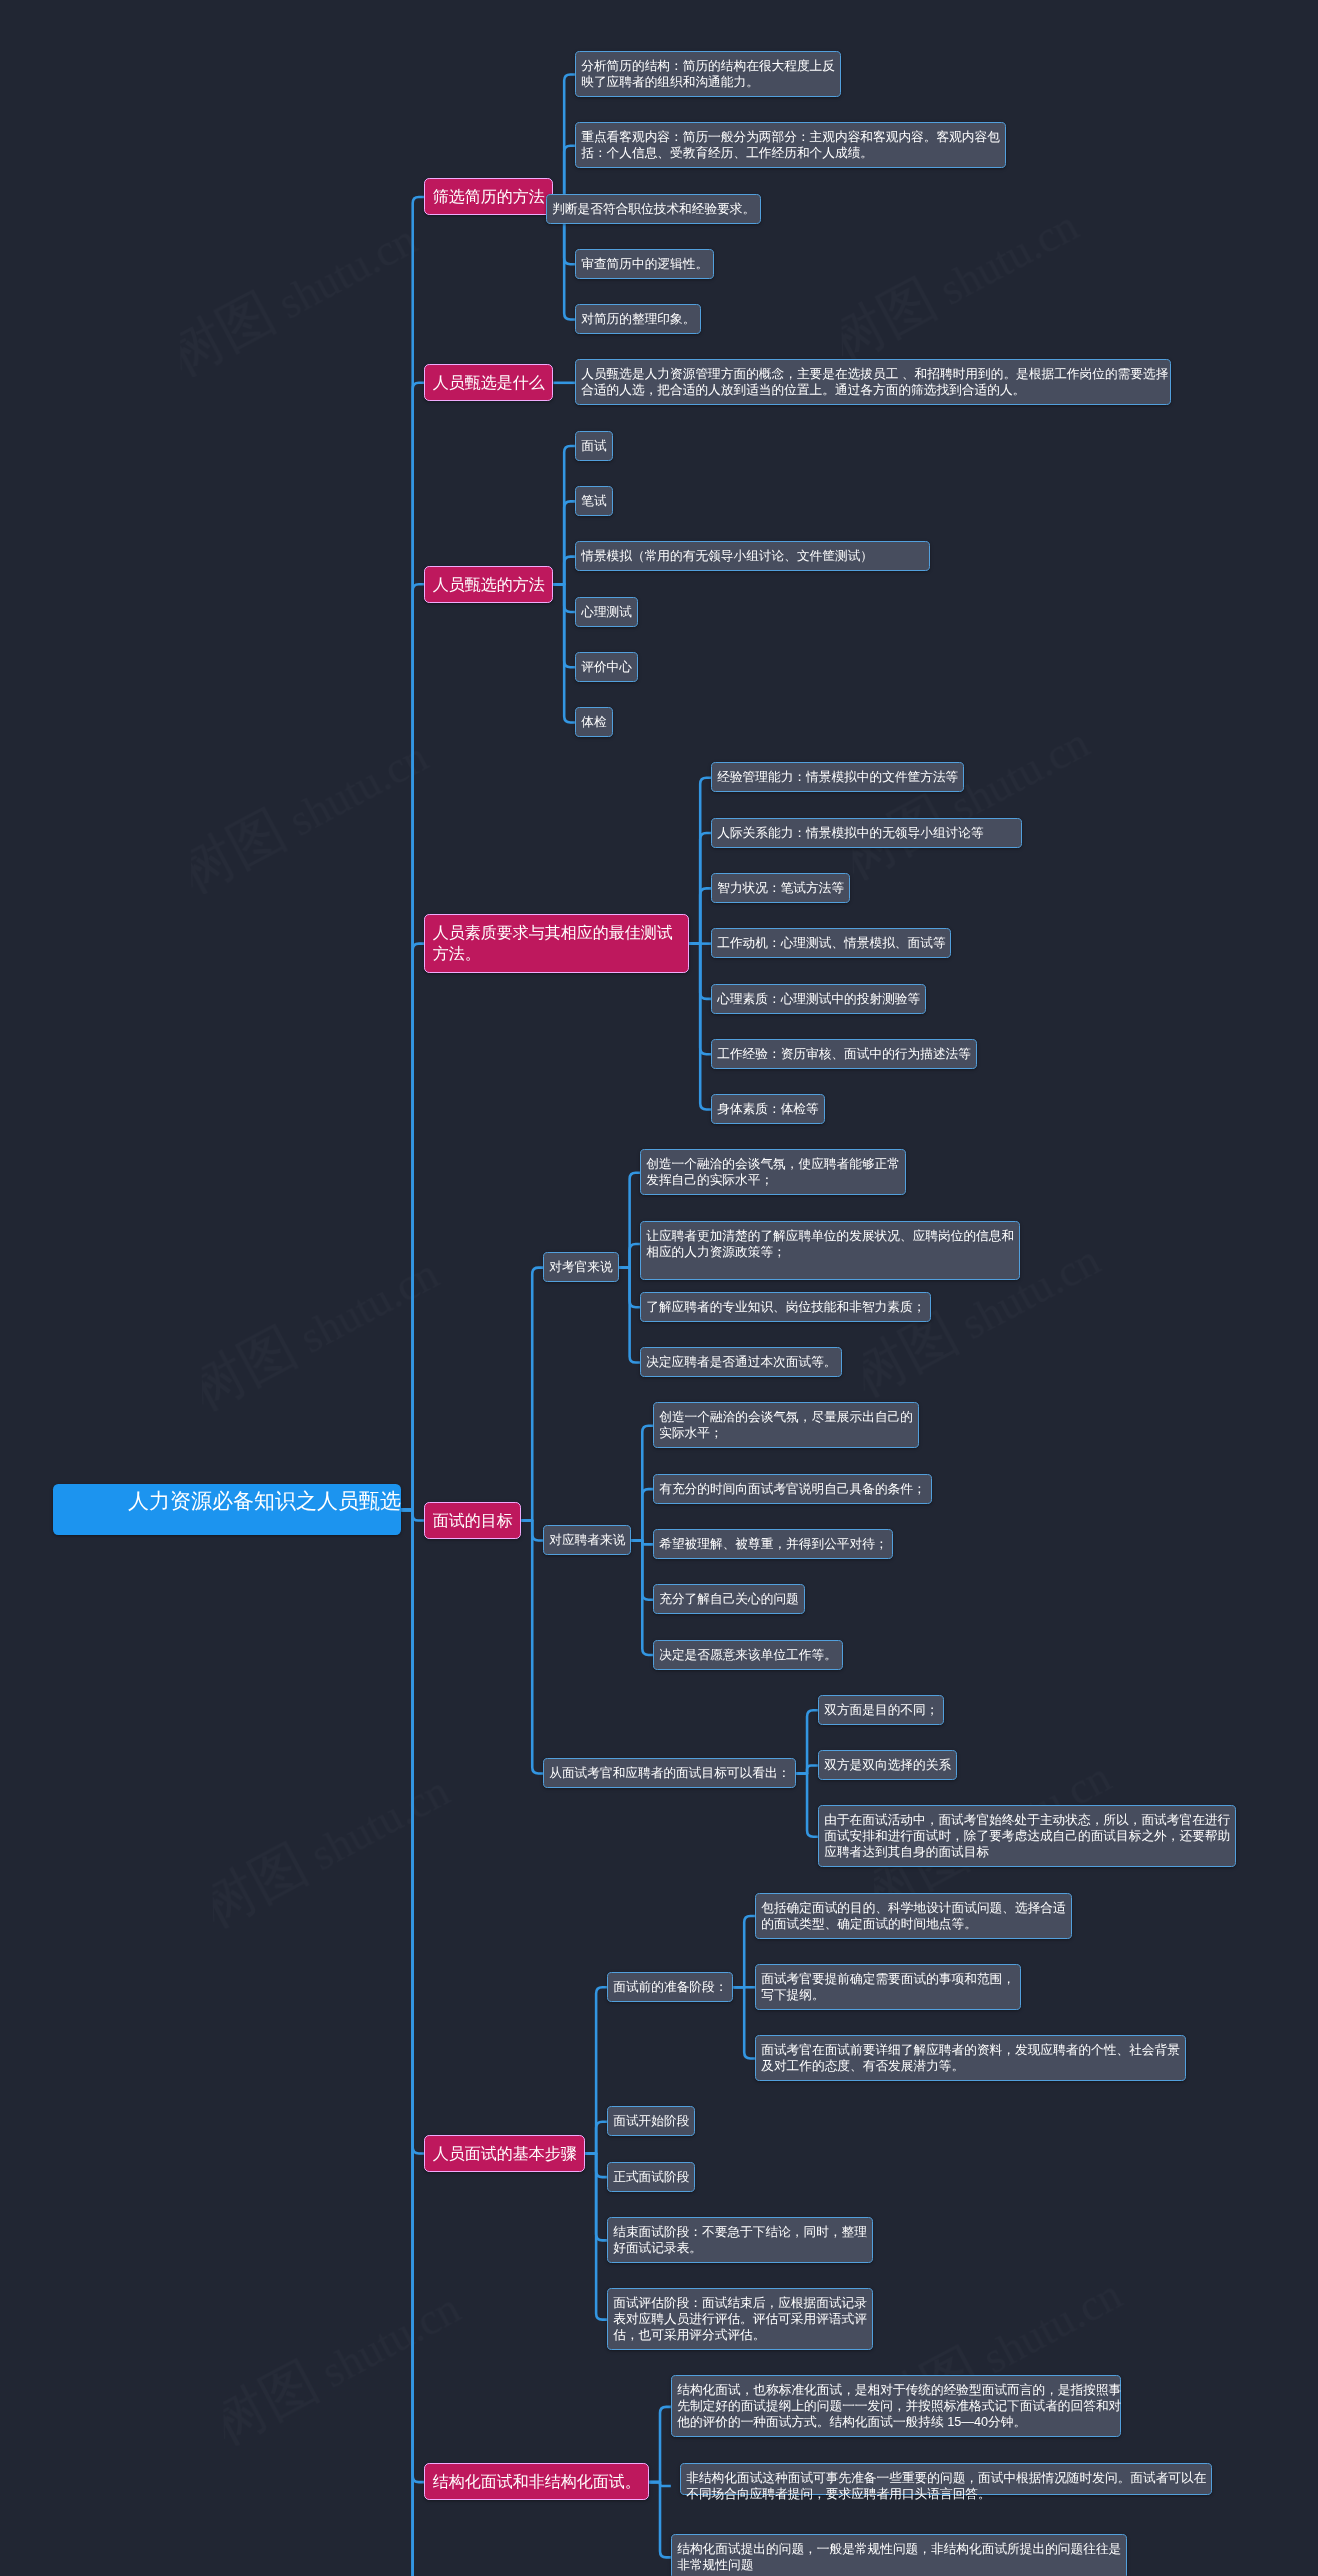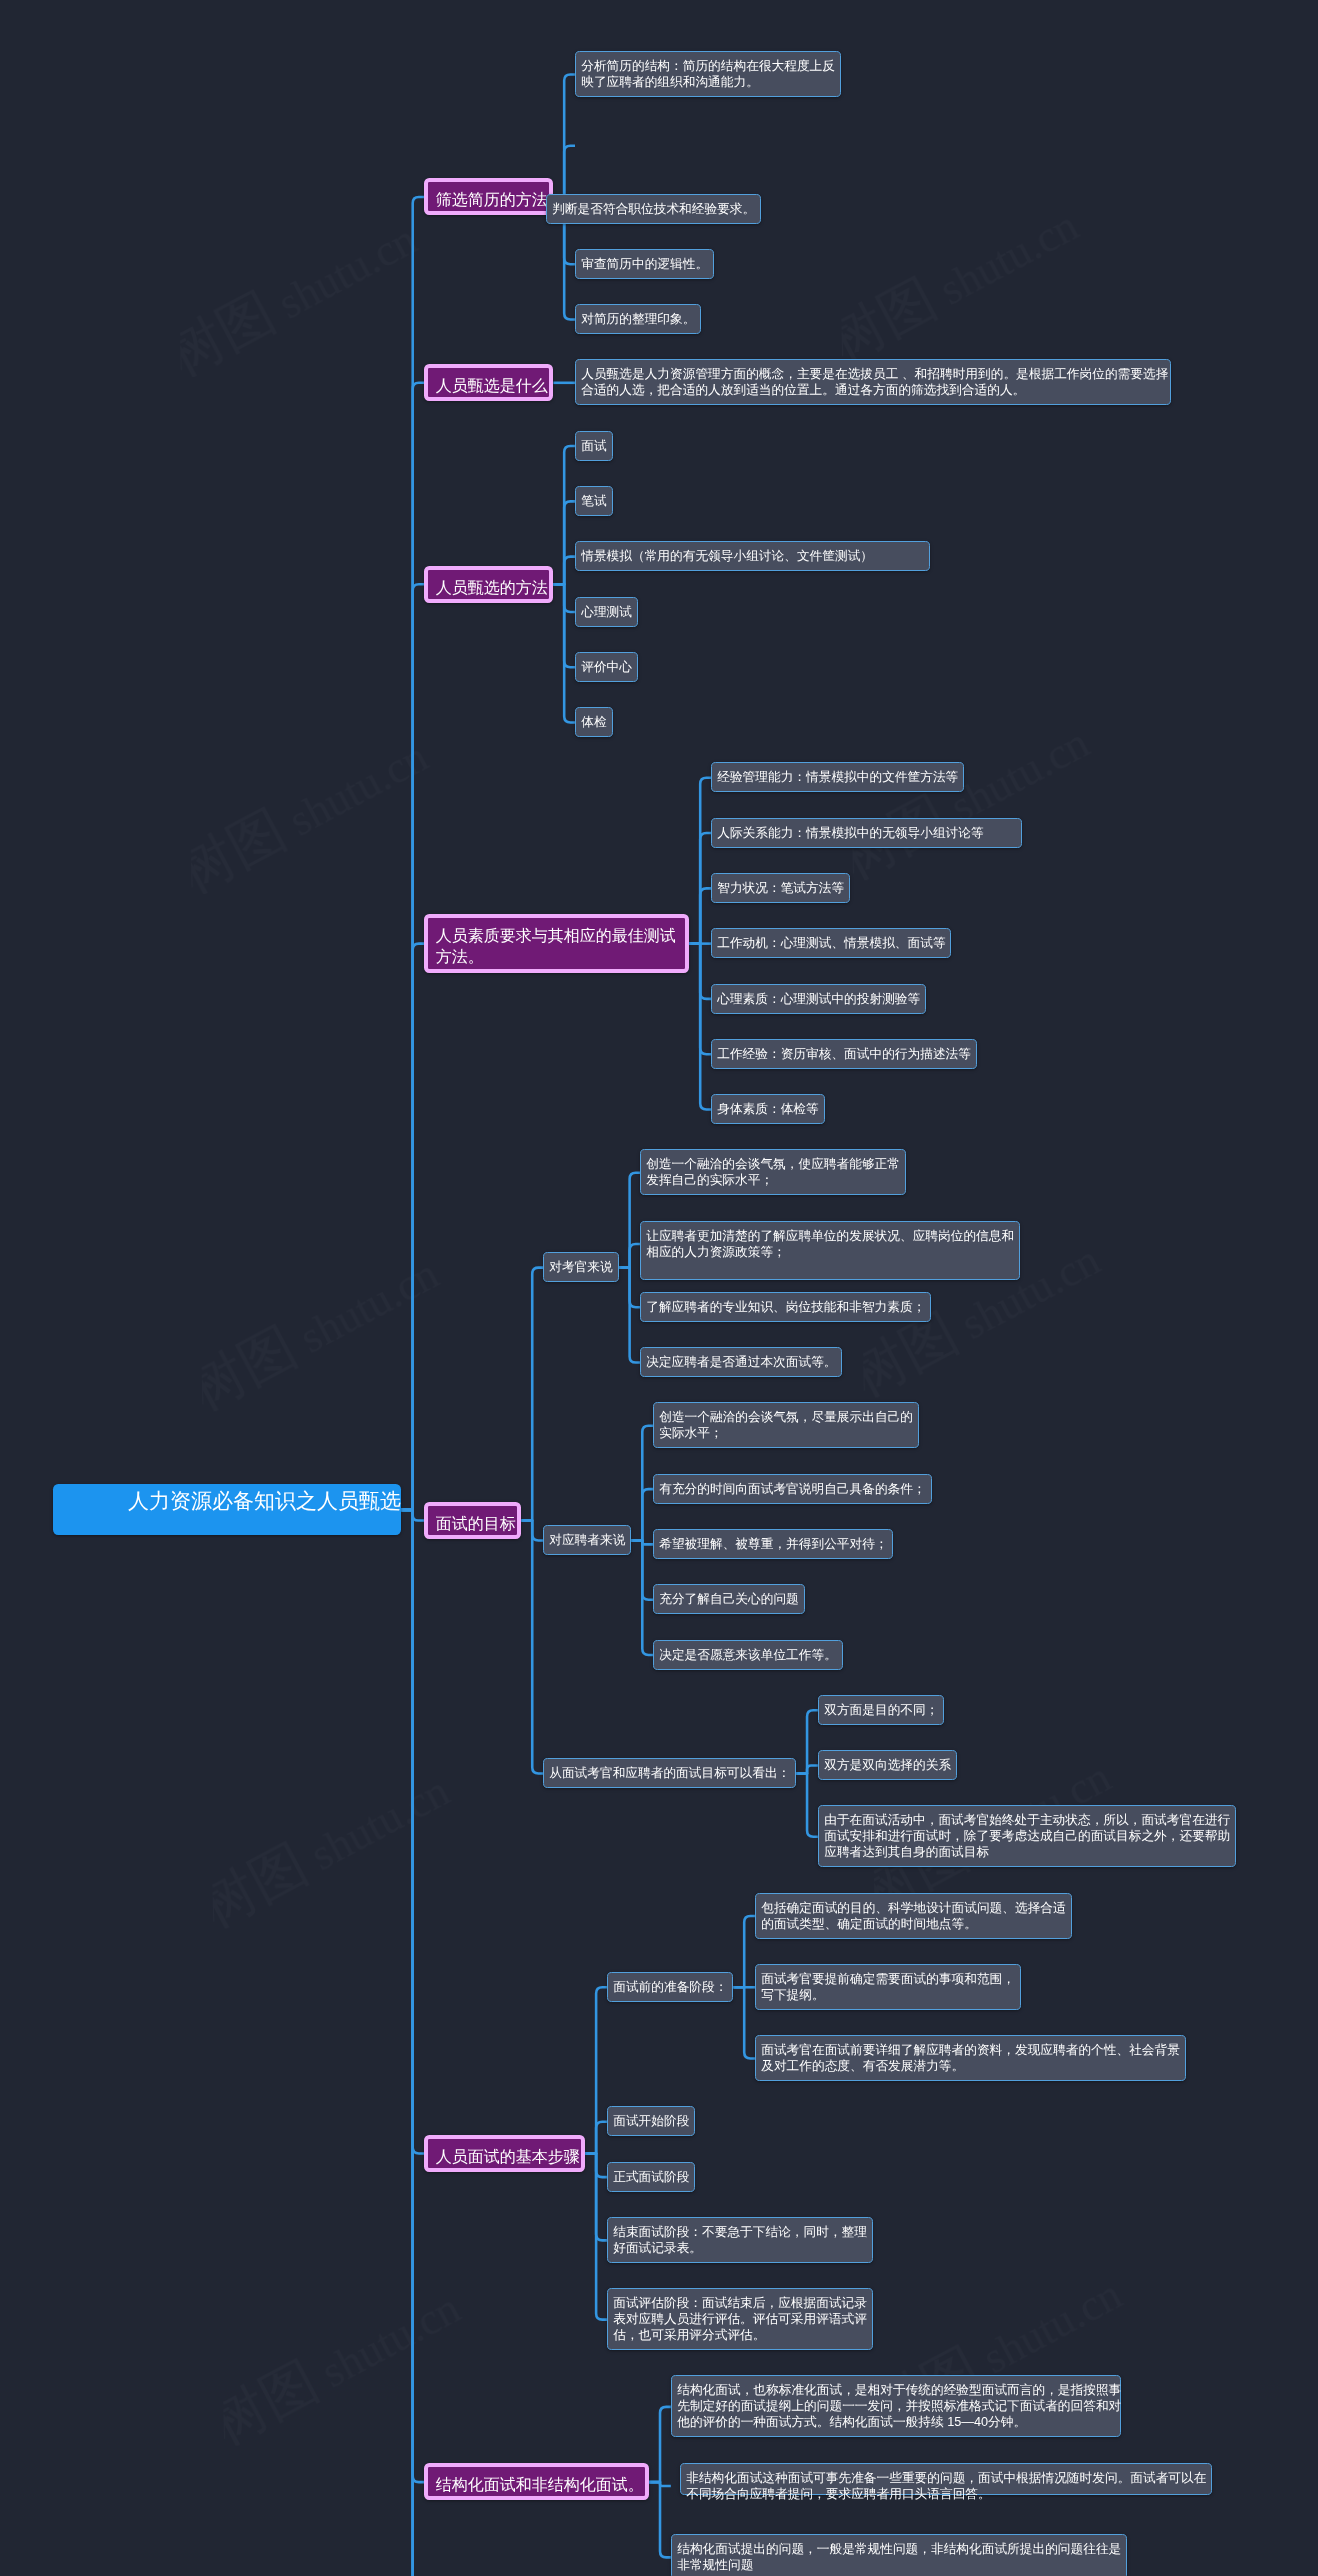--- a/index.html
+++ b/index.html
@@ -8,21 +8,21 @@
   #wm{position:absolute;left:0;top:0;width:1319px;height:2934px;pointer-events:none;}
   .wmt{fill:#262b38;}
   .wmcjk{font-family:"Liberation Sans",sans-serif;font-size:108px;}
   .wmlat{font-family:"Liberation Serif",serif;font-size:86px;}
   #links{position:absolute;left:0;top:0;width:1319px;height:2934px;}
   #links path{fill:none;stroke:#3396e2;stroke-width:5;stroke-linecap:butt;stroke-linejoin:round;}
   .node{position:absolute;box-sizing:border-box;}
   .nt{display:block;color:#fff;white-space:nowrap;}
   .n-root{background:#1c94ef;border-radius:5.2px;box-shadow:0 1px 3.1px rgba(0,0,0,.40);}
   .n-root .nt{font-size:21px;line-height:28px;padding:3px 0;text-align:right;}
-  .n-l1{background:#701a75;border:4px solid #f0abfc;border-radius:5.2px;box-shadow:0 1px 3.1px rgba(0,0,0,.40);}
+  .n-l1{background:#be185d;border:1px solid #f0abfc;border-radius:5.2px;box-shadow:0 1px 3.1px rgba(0,0,0,.40);}
   .n-l1 .nt{font-size:16px;line-height:21.6px;padding:6.7px 7.7px;}
   .n-l2,.n-l3{background:#474d5e;border:1px solid #52a0dd;border-radius:4.6px;box-shadow:0 1px 3.1px rgba(0,0,0,.40);}
   .n-l2 .nt,.n-l3 .nt{font-size:12.7px;line-height:16px;padding:6.2px 5.2px;}
 </style>
 </head>
 <body>
 
 <div id="canvas">
 
   <svg id="wm" viewBox="0 0 2560 5694">
@@ -98,20 +98,23 @@
 
 <div class="node n-root" style="left:53px;top:1484px;width:348px;height:51px">
       <span class="nt">人力资源必备知识之人员甄选</span>
     </div>
 <div class="node n-l1" style="left:424px;top:178px;width:129px;height:37px">
       <span class="nt">筛选简历的方法</span>
     </div>
 <div class="node n-l2" style="left:575px;top:51px;width:266px;height:46px">
       <span class="nt">分析简历的结构：简历的结构在很大程度上反<br>映了应聘者的组织和沟通能力。</span>
     </div>
+<div class="node n-l2" style="left:575px;top:122px;width:431px;height:46px">
+      <span class="nt">重点看客观内容：简历一般分为两部分：主观内容和客观内容。客观内容包<br>括：个人信息、受教育经历、工作经历和个人成绩。</span>
+    </div>
 <div class="node n-l2" style="left:546px;top:194px;width:215px;height:30px">
       <span class="nt">判断是否符合职位技术和经验要求。</span>
     </div>
 <div class="node n-l2" style="left:575px;top:249px;width:139px;height:30px">
       <span class="nt">审查简历中的逻辑性。</span>
     </div>
 <div class="node n-l2" style="left:575px;top:304px;width:126px;height:30px">
       <span class="nt">对简历的整理印象。</span>
     </div>
 <div class="node n-l1" style="left:424px;top:364px;width:129px;height:37px">

